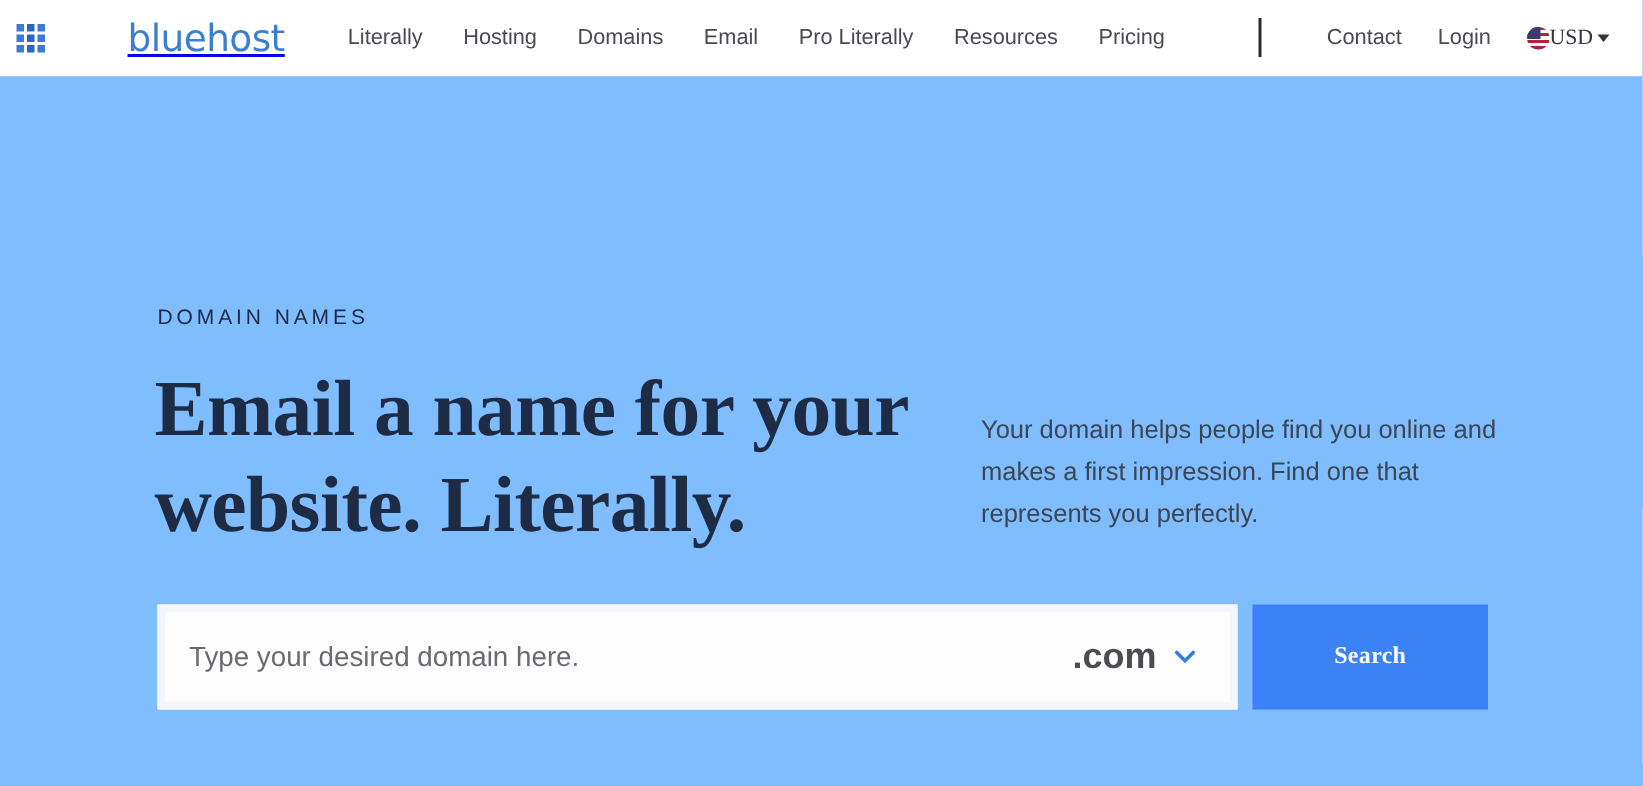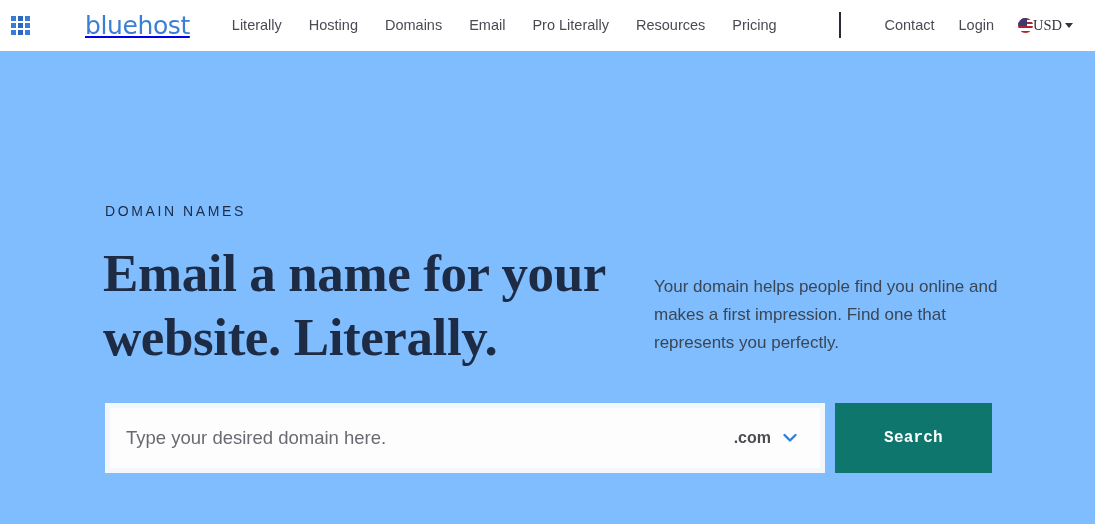--- a/index.html
+++ b/index.html
@@ -235,39 +235,39 @@
   .tld-select {
     display: flex;
     align-items: center;
     gap: 11px;
     padding-right: 22px;
     cursor: pointer;
     user-select: none;
   }
 
   .tld-label {
-    font-size: 16px;
+    font-size: 24px;
     font-weight: 700;
     color: #4c4c52;
     line-height: 1;
   }
 
   .chevron-down {
     width: 16px;
     height: 16px;
     flex: none;
   }
 
   .search-button {
     width: 157px;
     height: 70px;
-    background: #0f766e;
+    background: #3b82f6;
     border: 0;
     color: #ffffff;
-    font-family: Liberation Mono, monospace;
+    font-family: Liberation Serif, serif;
     font-size: 16px;
     font-weight: 700;
     cursor: pointer;
     letter-spacing: 0.2px;
   }
 </style>
 </head>
 <body>
 
 <div class="page">

